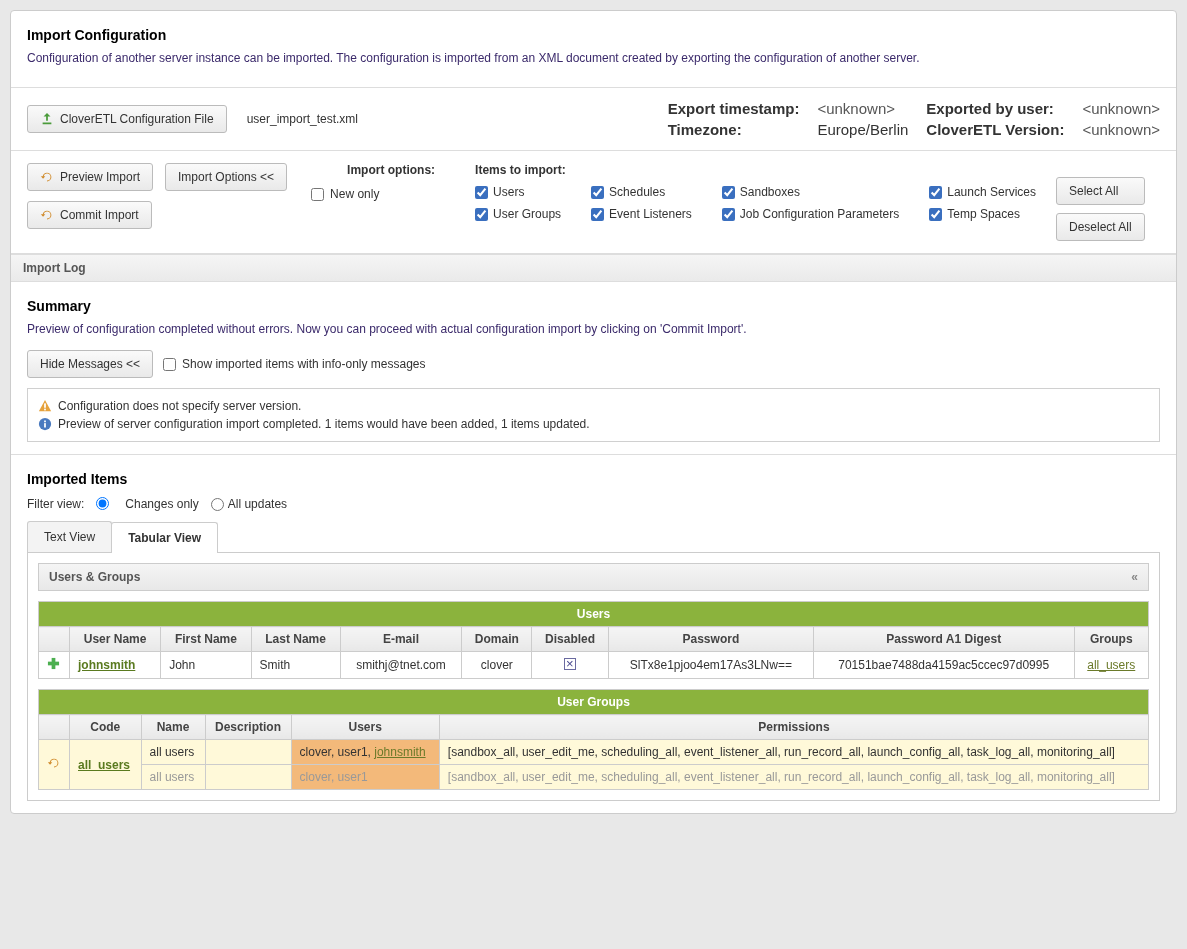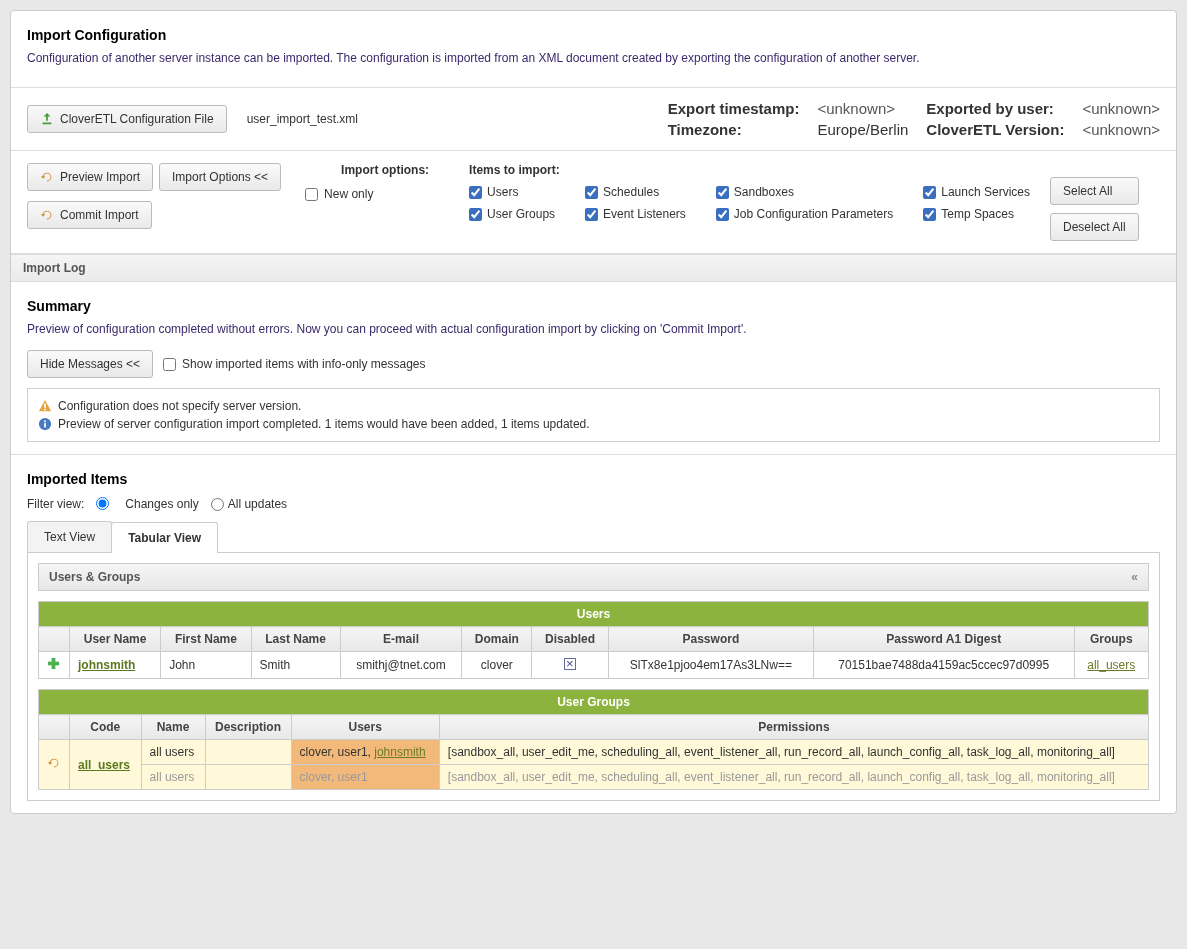--- a/index.html
+++ b/index.html
@@ -190,21 +190,21 @@
         <span>Europe/Berlin</span>
         <b>CloverETL Version:</b>
         <span class="unknown">&lt;unknown&gt;</span>
       </div>
     </div>
   </div>
 
   <div class="section">
     <div class="options-row">
       <div class="btn-col">
-        <div style="display:flex; gap:6px;">
+        <div style="display:flex; gap:12px;">
           <button class="btn">
             <span class="icon-sync">
               <svg viewBox="0 0 16 16" width="14" height="14">
                   <path fill="#d08a2a" d="M8 3a5 5 0 0 0-4.9 4H1l2.5 3L6 7H4.1A4 4 0 1 1 8 12v1a5 5 0 1 0 0-10z"></path>
                 </svg>
             </span>
             <span>Preview Import</span>
           </button>
           <button class="btn">
             <span>Import Options &lt;&lt;</span>

